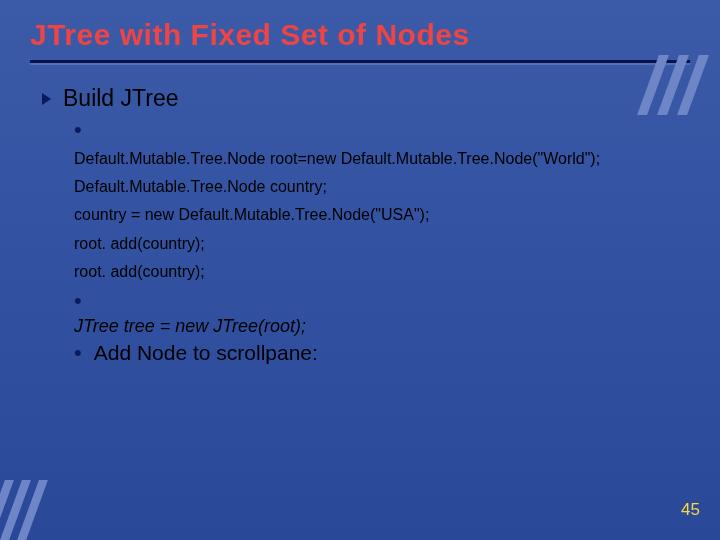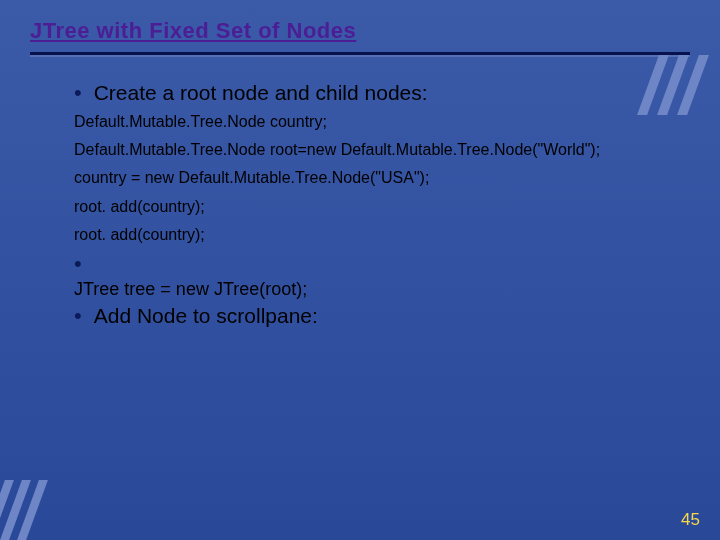--- a/index.html
+++ b/index.html
@@ -7,25 +7,24 @@
   body {
     background: linear-gradient(180deg, #3b5aa8 0%, #3151a0 55%, #2a4898 100%);
     font-family: Arial, Helvetica, sans-serif;
     color: #000;
     position: relative;
   }
   .title-wrap {
     padding: 18px 0 6px 30px;
   }
   .title {
-    font-size: 22px;
+    font-size: 30px;
     font-weight: 700;
-    color: #4c1d95;
+    color: #ef4444;
     letter-spacing: 0.5px;
-    text-decoration: underline;
   }
   .underline {
     height: 3px;
     background: #07124f;
     margin: 2px 30px 0 30px;
     box-shadow: 0 2px 0 rgba(255,255,255,0.15);
   }
   .corner-stripes-tr {
     position: absolute;
     top: 55px; right: 22px;
@@ -72,28 +71,28 @@
   .lvl2 .txt { font-size: 21px; }
   .code-block { margin: 4px 0 6px 32px; }
   .code {
     font-size: 16.5px;
     line-height: 1.45;
     margin: 5px 0;
   }
   .code.small {
     font-size: 16px;
   }
-  .code-block2 { margin: 2px 0 4px 32px; }
+  .code-block2 { margin: 2px 0 4px 32px; font-style: italic; }
   .code2 {
     font-size: 18px;
     margin: 3px 0;
   }
   .pagenum {
     position: absolute;
-    bottom: 10px; right: 20px;
+    bottom: 20px; right: 20px;
     color: #f6d64a;
     font-size: 17px;
   }
 </style>
 </head>
 <body>
 
 <div class="corner-stripes-tr">
   <span></span>
     <span></span>
@@ -105,29 +104,32 @@
     <span></span>
 </div>
 
 <div class="title-wrap">
   <div class="title">JTree with Fixed Set of Nodes</div>
 </div>
 <div class="underline"></div>
 
 <div class="content">
 
+  <div class="lvl1">
+    <span class="arrow"></span>
+    <span class="txt">Build JTree</span>
+  </div>
 
   <div class="lvl2">
     <span class="dot">•</span>
-    <span class="txt">Create a root node and child nodes:</span>
   </div>
 
   <div class="code-block">
+    <div class="code small">Default.Mutable.Tree.Node root=new Default.Mutable.Tree.Node("World");</div>
     <div class="code small">Default.Mutable.Tree.Node country;</div>
-    <div class="code small">Default.Mutable.Tree.Node root=new Default.Mutable.Tree.Node("World");</div>
     <div class="code small">country = new Default.Mutable.Tree.Node("USA");</div>
     <div class="code small">root. add(country);</div>
     <div class="code small">root. add(country);</div>
   </div>
 
   <div class="lvl2">
     <span class="dot">•</span>
   </div>
   <div class="code-block2">
     <div class="code2">JTree tree = new JTree(root);</div>

